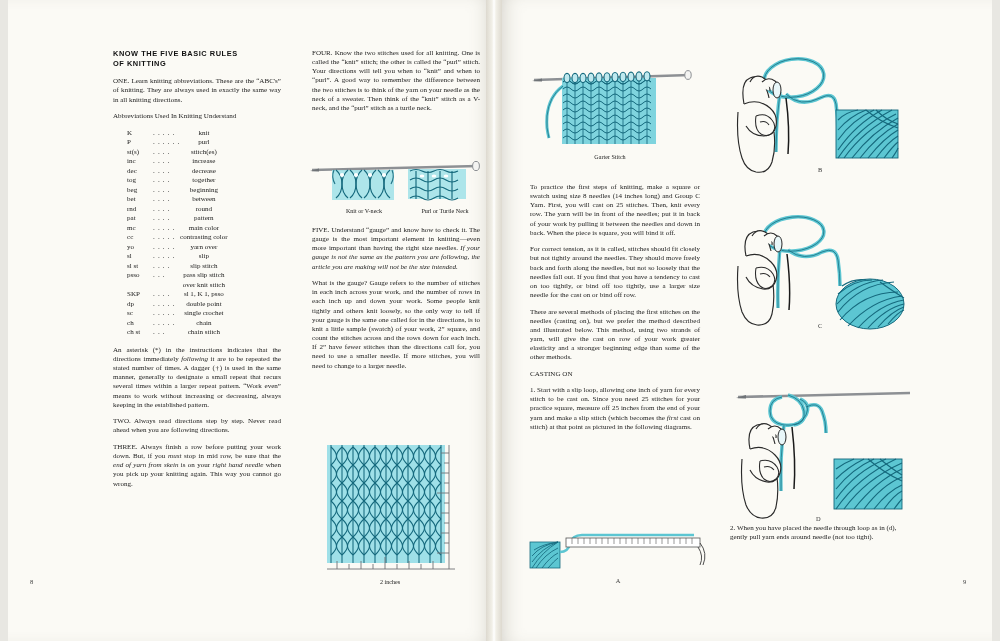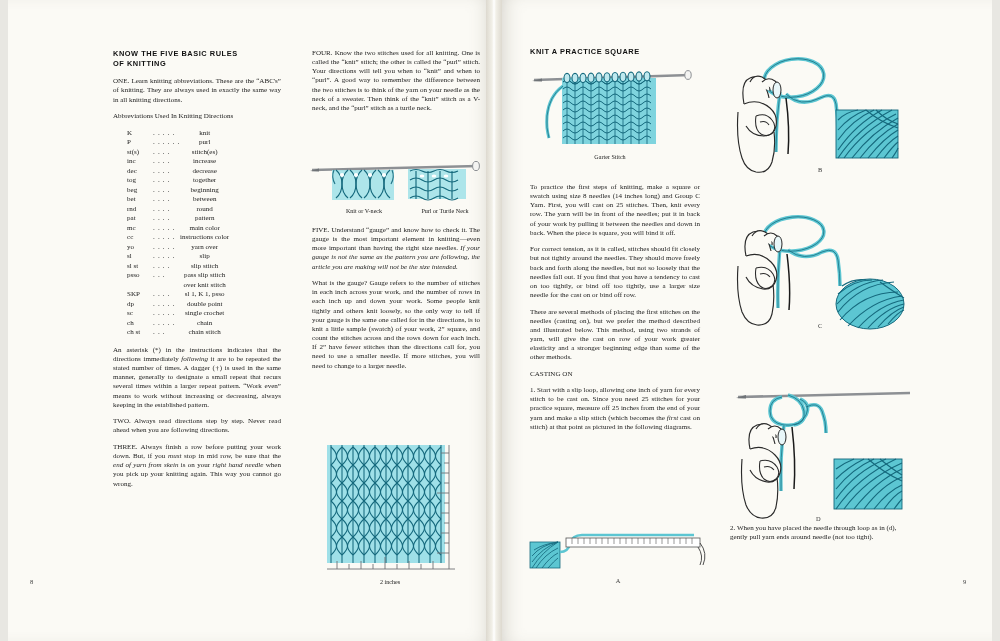--- a/index.html
+++ b/index.html
@@ -41,21 +41,21 @@
   <div class="page left"></div>
   <div class="page right"></div>
   <div class="gutter"></div>
 
   <div class="col" style="left:113px;top:49px;width:168px;">
     <h2 class="head">
       <span>KNOW THE FIVE BASIC RULES</span><br>
       <span>OF KNITTING</span>
     </h2>
     <p>ONE. Learn knitting abbreviations. These are the “ABC's” of knitting. They are always used in exactly the same way in all knitting directions.</p>
-    <p class="sub">Abbreviations Used In Knitting Directions</p>
+    <p class="sub">Abbreviations Used In Knitting Understand</p>
 
     <table class="abbr">
         <tbody id="abbr-body">
           <tr>
             <td class="ab">K</td>
             <td class="dots">. . . . .</td>
             <td class="df">knit</td>
           </tr>
           <tr>
             <td class="ab">P</td>
@@ -103,21 +103,21 @@
             <td class="df">pattern</td>
           </tr>
           <tr>
             <td class="ab">mc</td>
             <td class="dots">. . . . .</td>
             <td class="df">main color</td>
           </tr>
           <tr>
             <td class="ab">cc</td>
             <td class="dots">. . . . .</td>
-            <td class="df">instructions color</td>
+            <td class="df">contrasting color</td>
           </tr>
           <tr>
             <td class="ab">yo</td>
             <td class="dots">. . . . .</td>
             <td class="df">yarn over</td>
           </tr>
           <tr>
             <td class="ab">sl</td>
             <td class="dots">. . . . .</td>
             <td class="df">slip</td>
@@ -319,23 +319,20 @@
         <line x1="84" y1="118" x2="84" y2="126"></line>
           <line x1="96" y1="121" x2="96" y2="126"></line>
         <line x1="108" y1="118" x2="108" y2="126"></line>
       </g>
     </svg>
     <div class="cap" style="width:130px;margin-top:-4px;">2 inches</div>
   </div>
 
   <div class="pgnum" style="left:30px;top:578px;">8</div>
 
-  <div class="col" style="left:530px;top:47px;width:170px;">
-    <h2 class="head">KNIT A PRACTICE SQUARE</h2>
-  </div>
 
   <div class="fig" style="left:530px;top:62px;width:170px;">
     <svg width="170" height="90" viewBox="0 0 170 90">
       <line x1="4" y1="18" x2="160" y2="13" stroke="#8d9094" stroke-width="2.4"></line>
       <polygon points="2,19 12,16.4 12,19.4" fill="#6f7377"></polygon>
       <ellipse cx="158" cy="13" rx="3.2" ry="4.4" fill="#f4f4f2" stroke="#8d9094" stroke-width="1"></ellipse>
       <rect x="32" y="16" width="94" height="66" fill="#7fd4de"></rect>
       <g stroke="#15697d" stroke-width="1" fill="none" id="garter-row">
         <path d="M33 20 q4 -4 8 0 q4 4 8 0 q4 -4 8 0 q4 4 8 0 q4 -4 8 0 q4 4 8 0 q4 -4 8 0 q4 4 8 0 q4 -4 8 0 q4 4 8 0 q4 -4 8 0"></path>
       </g>

